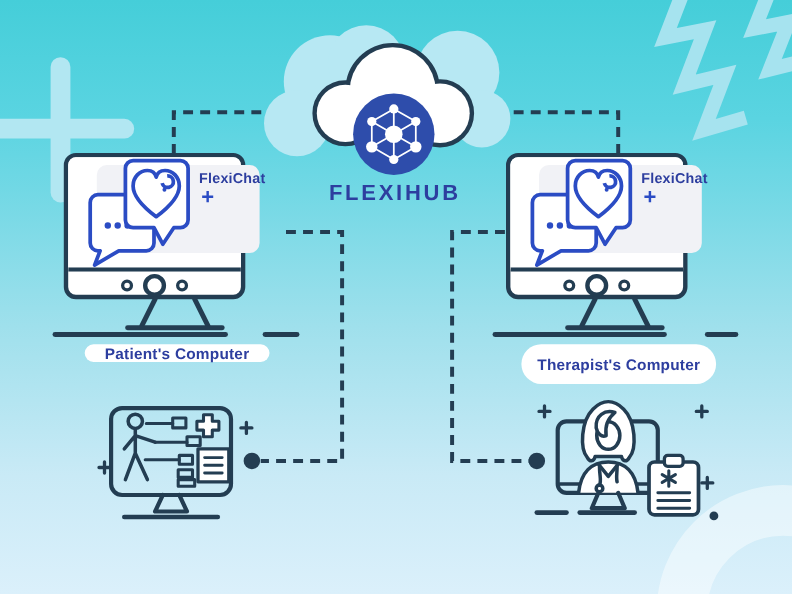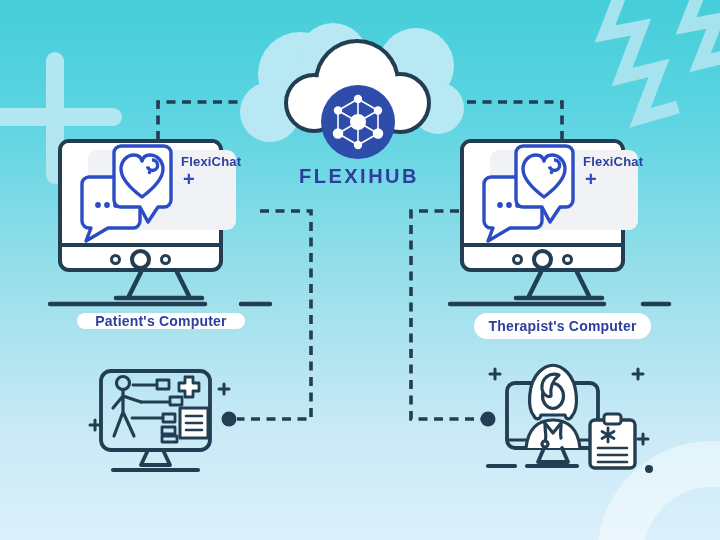--- a/index.html
+++ b/index.html
@@ -186,21 +186,21 @@
       </svg>
       <div class="flexichat-label">FlexiChat</div>
       <div class="flexichat-plus">+</div>
     </div>
     <div class="bezel">
       <span class="cam-s"></span>
       <span class="cam-b"></span>
       <span class="cam-s"></span>
     </div>
   </div>
-  <div class="pill pill-lg" style="left:474px;top:313px;width:177px;height:26px">
+  <div class="pill pill-lg" style="left:474px;top:313px;width:177px;height:36px">
     <span>Therapist's Computer</span>
   </div>
 
   <svg class="abs" style="left:85px;top:366px" width="150" height="112" viewBox="0 0 150 112">
     <g stroke="#233d52" fill="none" stroke-linecap="round" stroke-linejoin="round">
       <rect x="16" y="5" width="109" height="79" rx="10" stroke-width="3.8"></rect>
 
       <g stroke-width="3.2">
         <circle cx="38" cy="17" r="6.5"></circle>
         <path d="M38,24 V46 M38,30 L56,36 M38,30 L28,42 M38,46 L29,70 M38,46 L49,70"></path>

